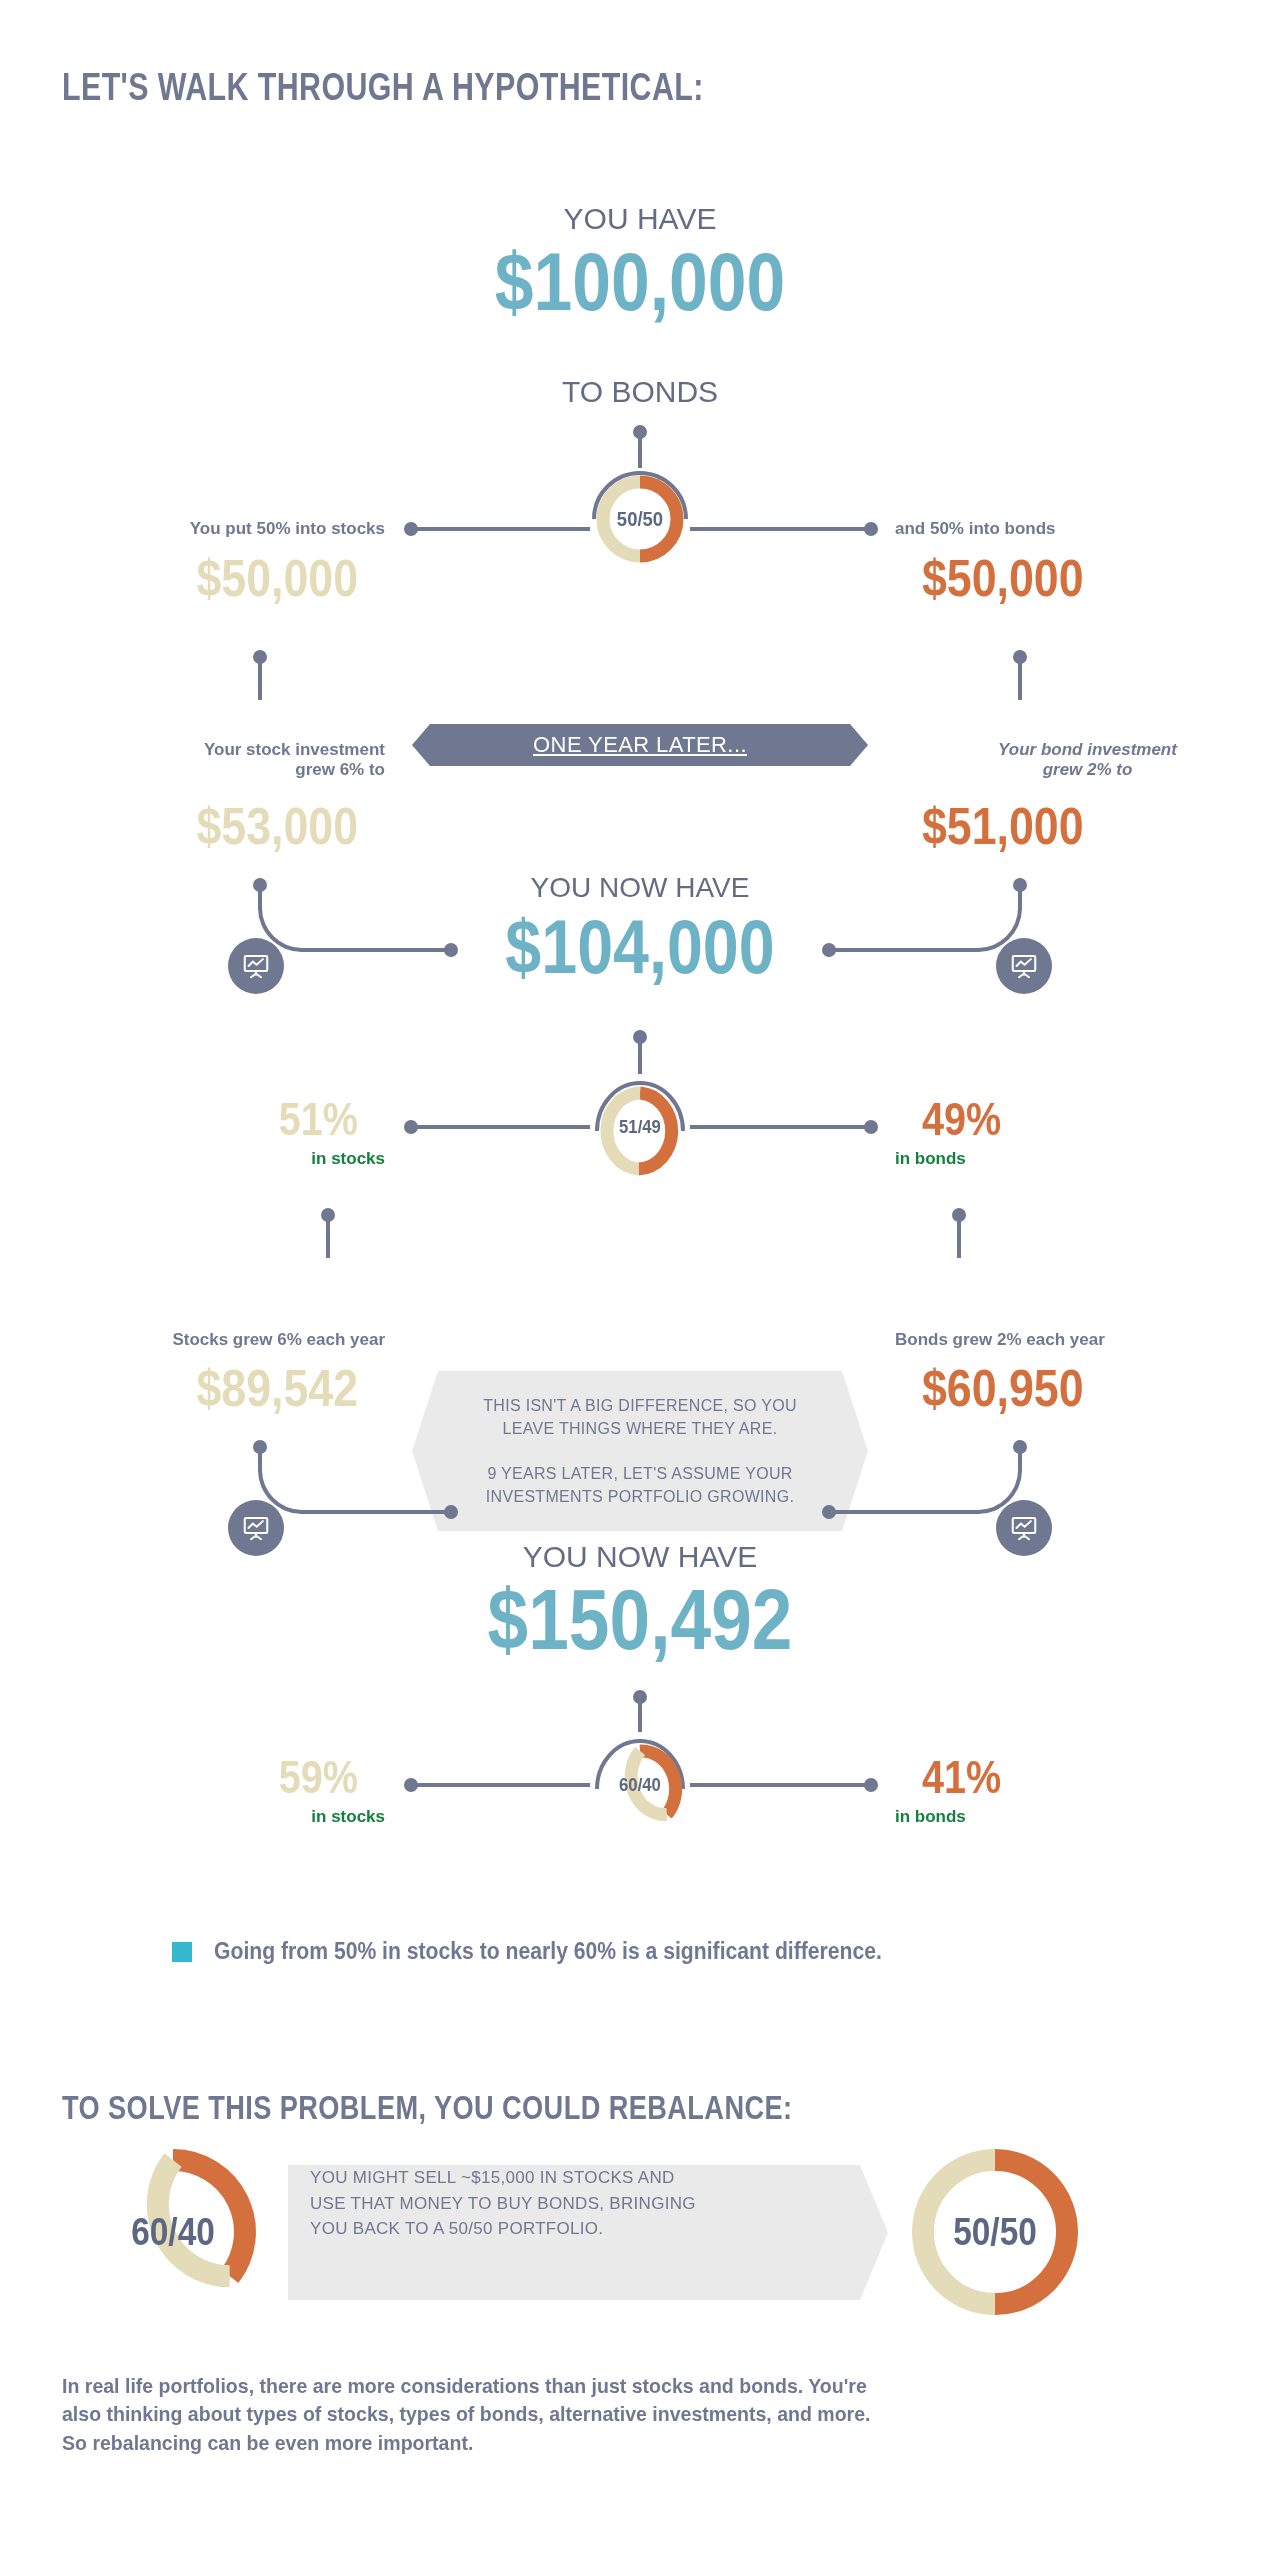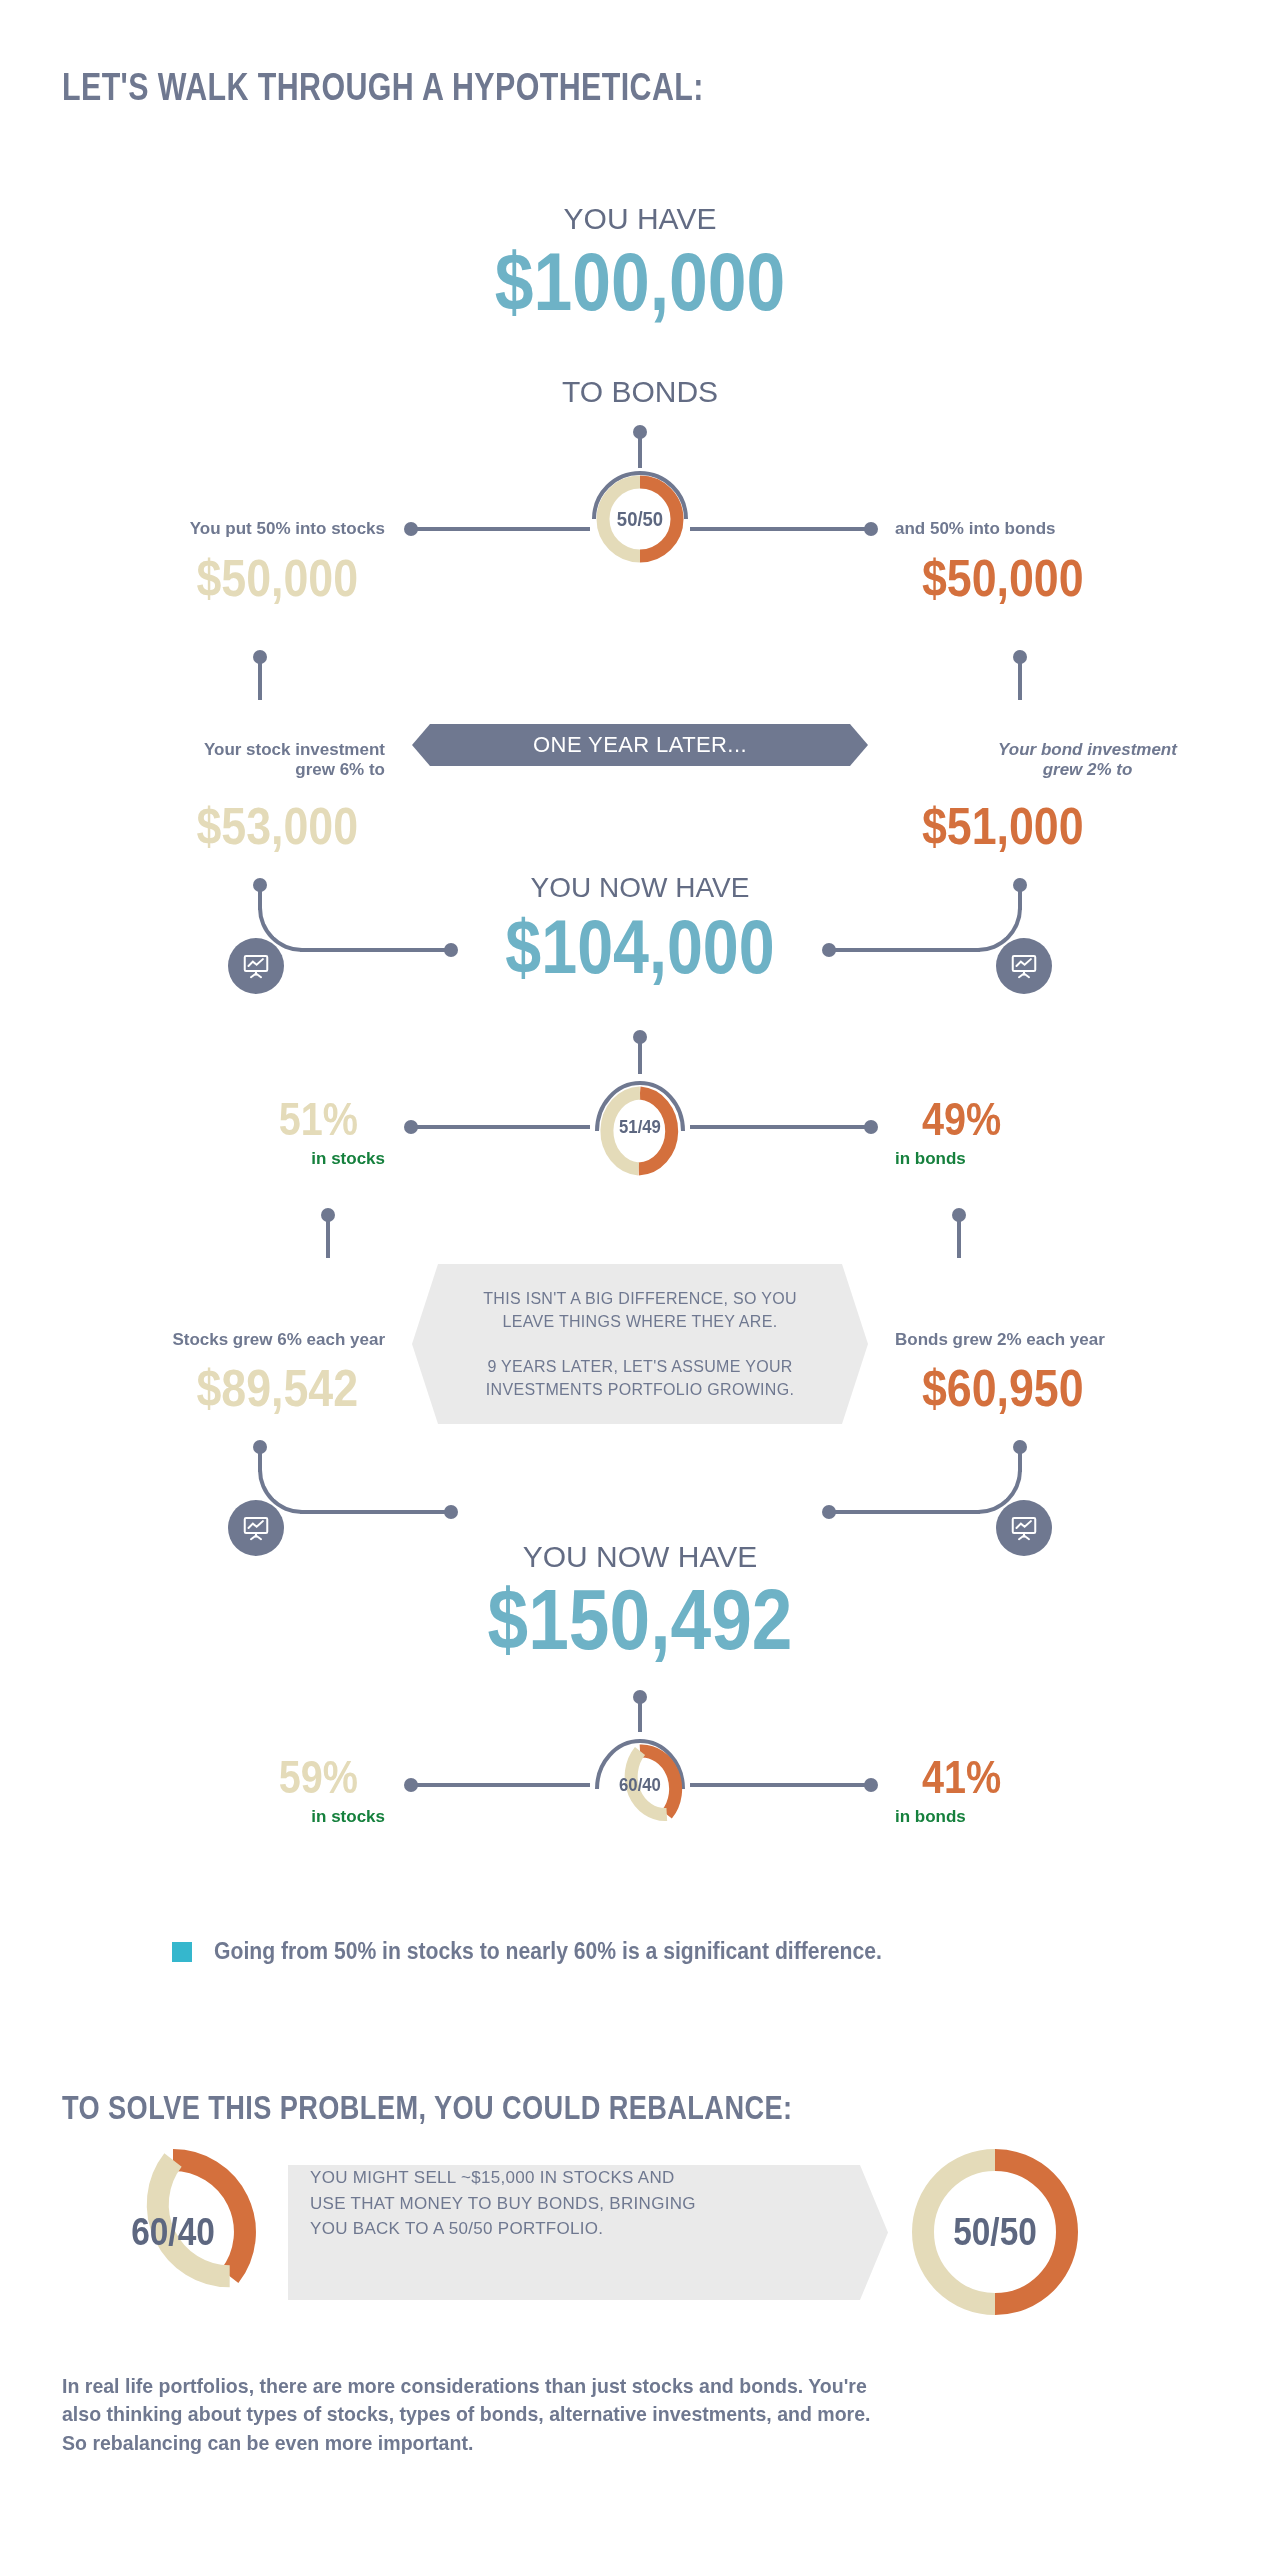--- a/index.html
+++ b/index.html
@@ -149,21 +149,21 @@
   <div class="sidenum" style="left:0px; top:548px; width:385px; text-align:right; color:#e4dbb9;">$50,000</div>
 
   <div class="sidelabel" style="left:895px; top:519px; width:385px; text-align:left;">and 50% into bonds</div>
   <div class="sidenum" style="left:895px; top:548px; width:385px; text-align:left; color:#d4703d;">$50,000</div>
 
   <div class="dot" style="left:253px; top:650px;"></div>
   <div class="vline" style="left:258px; top:658px; height:42px;"></div>
   <div class="dot" style="left:1013px; top:650px;"></div>
   <div class="vline" style="left:1018px; top:658px; height:42px;"></div>
 
-  <div class="hexbanner" style="left:412px; top:724px; width:456px; height:42px;">ONE YEAR LATER...</div>
+  <div class="hexbanner" style="left:412px; top:724px; width:456px; height:42px;text-decoration:underline;">ONE YEAR LATER...</div>
 
   <div class="sidelabel" style="left:0px; top:740px; width:385px; text-align:right;">Your stock investment
 grew 6% to</div>
   <div class="sidenum" style="left:0px; top:796px; width:385px; text-align:right; color:#e4dbb9;">$53,000</div>
   <div class="sidelabel" style="left:895px; top:740px; width:385px; text-align:center;font-style:italic;">Your bond investment
 grew 2% to</div>
   <div class="sidenum" style="left:895px; top:796px; width:385px; text-align:left; color:#d4703d;">$51,000</div>
 
   <div class="dot" style="left:253px; top:878px;"></div>
   <div class="vline" style="left:258px; top:886px; height:24px;"></div>
@@ -215,21 +215,21 @@
   <div class="pct" style="left:0px; top:1092px; width:385px; text-align:right; color:#e4dbb9;">51%</div>
   <div class="pctsub" style="left:0px; top:1149px; width:385px; text-align:right;">in stocks</div>
   <div class="pct" style="left:895px; top:1092px; width:385px; text-align:left; color:#d4703d;">49%</div>
   <div class="pctsub" style="left:895px; top:1149px; width:385px; text-align:left;">in bonds</div>
 
   <div class="dot" style="left:321px; top:1208px;"></div>
   <div class="vline" style="left:326px; top:1216px; height:42px;"></div>
   <div class="dot" style="left:952px; top:1208px;"></div>
   <div class="vline" style="left:957px; top:1216px; height:42px;"></div>
 
-  <div class="hexbox" style="left:412px; top:1264px; width:456px; height:160px;">
+  <div class="hexbox" style="left:412px; top:1371px; width:456px; height:160px;">
     <span>THIS ISN'T A BIG DIFFERENCE, SO YOU</span>
     <span>LEAVE THINGS WHERE THEY ARE.</span>
     <span style="height:22px;"></span>
     <span>9 YEARS LATER, LET'S ASSUME YOUR</span>
     <span>INVESTMENTS PORTFOLIO GROWING.</span>
   </div>
 
   <div class="sidelabel" style="left:0px; top:1330px; width:385px; text-align:right;">Stocks grew 6% each year</div>
   <div class="sidenum" style="left:0px; top:1358px; width:385px; text-align:right; color:#e4dbb9;">$89,542</div>
   <div class="sidelabel" style="left:895px; top:1330px; width:385px; text-align:left;">Bonds grew 2% each year</div>

